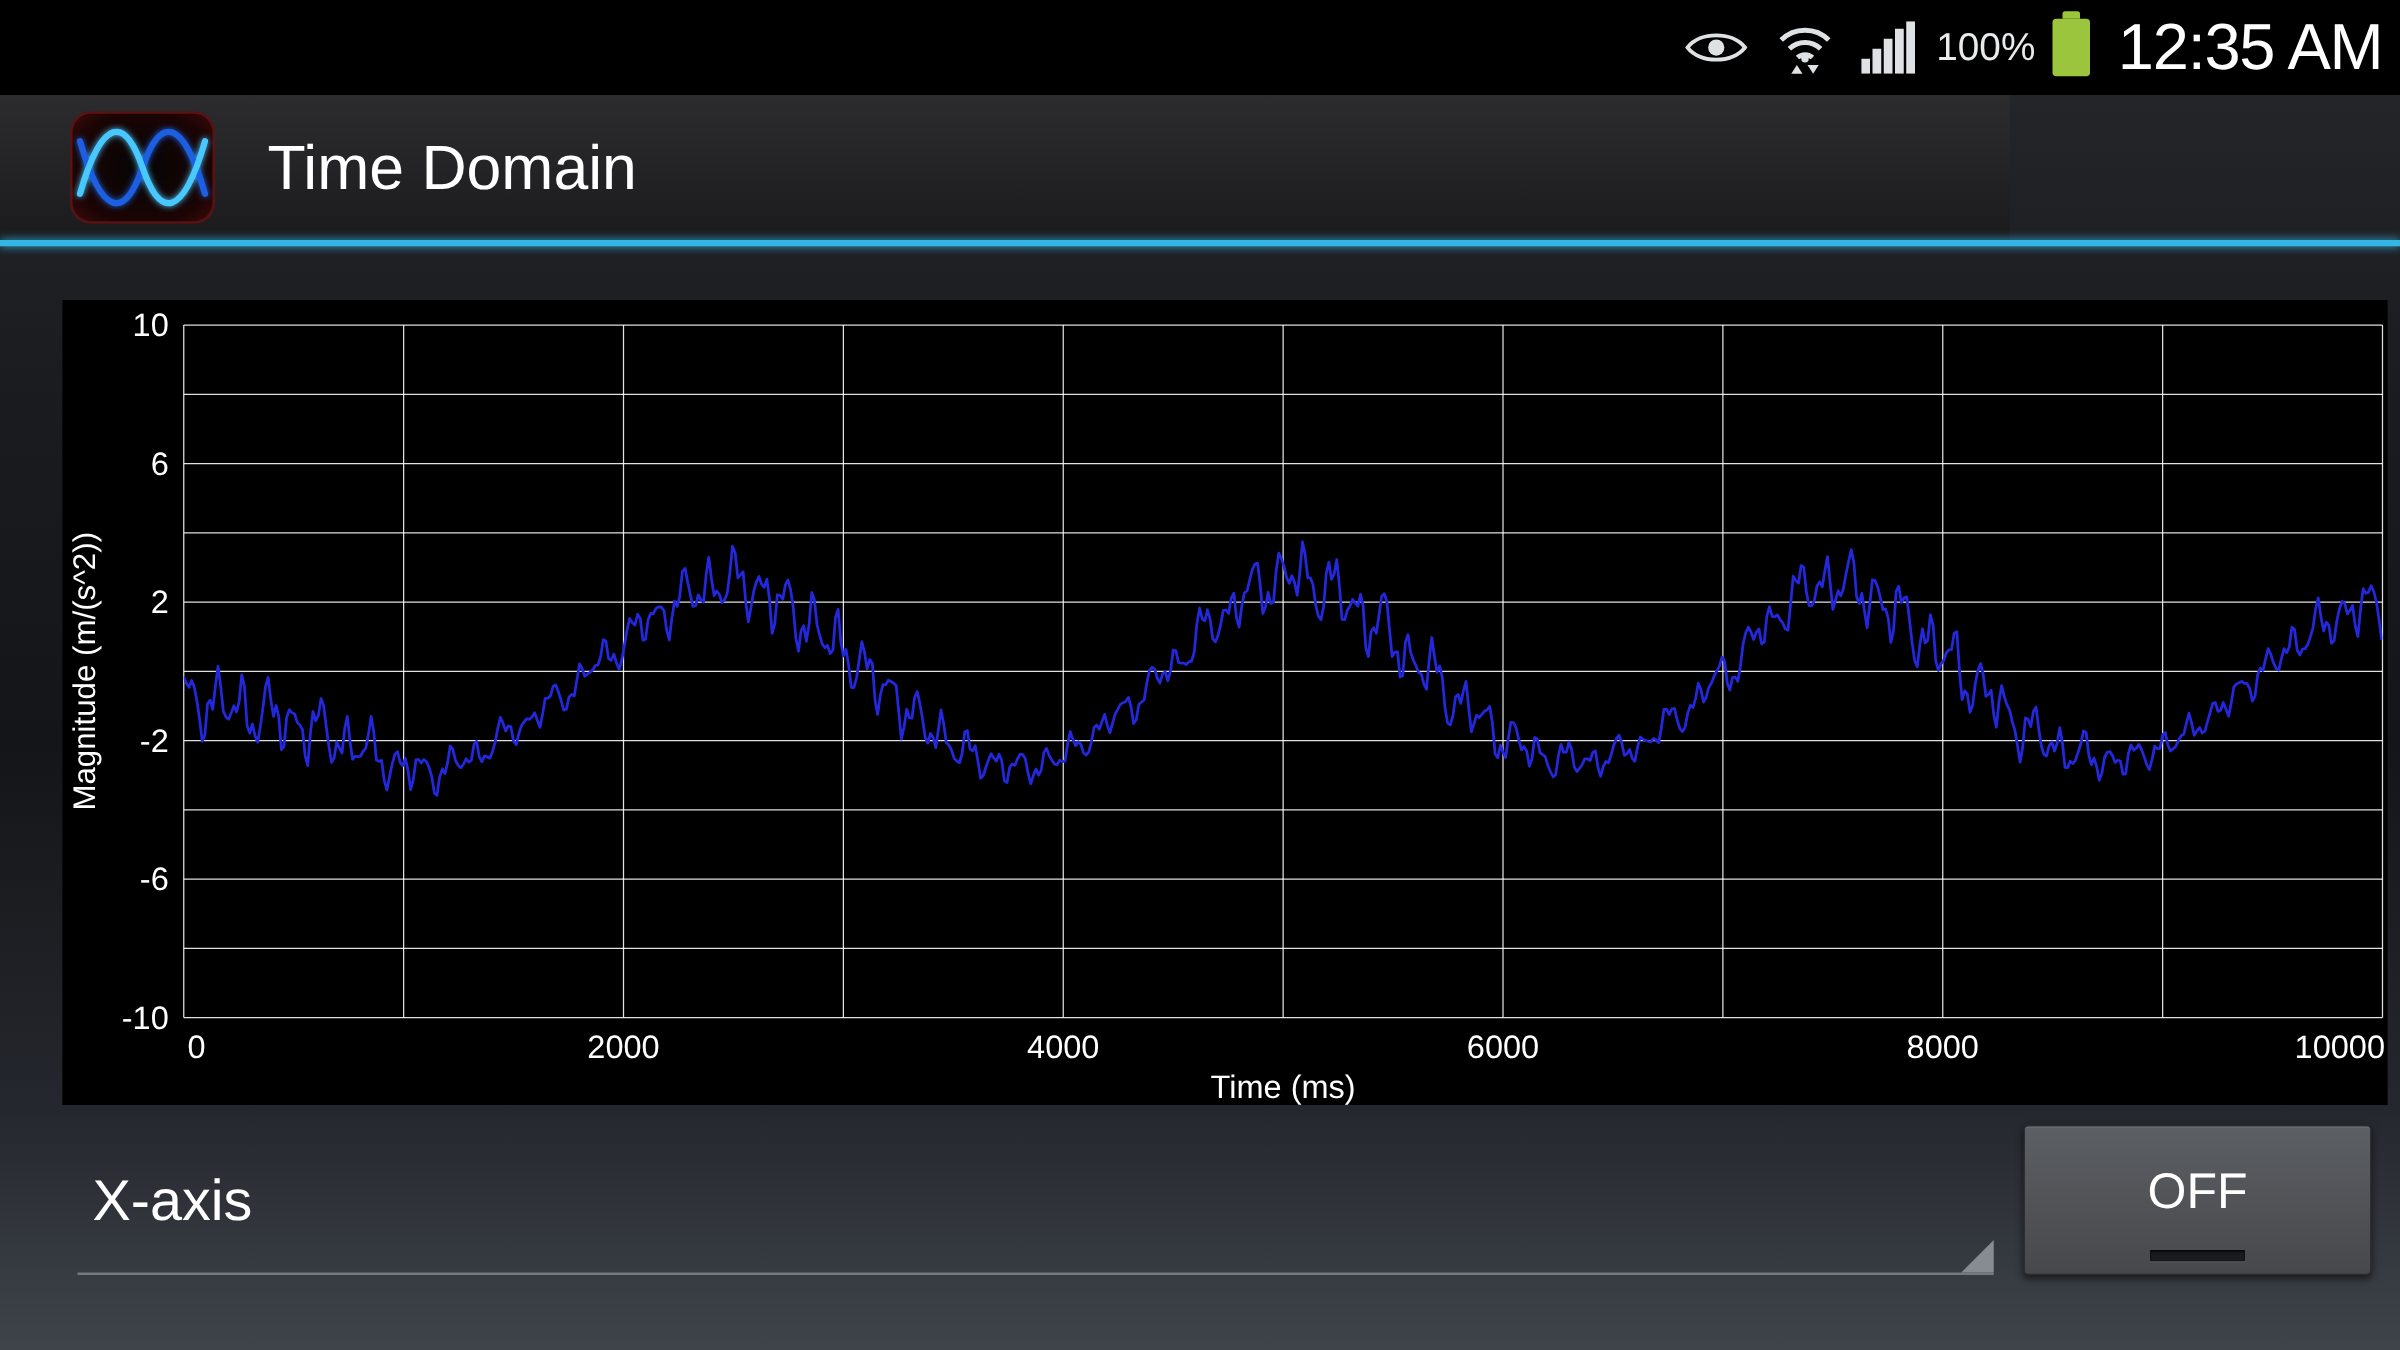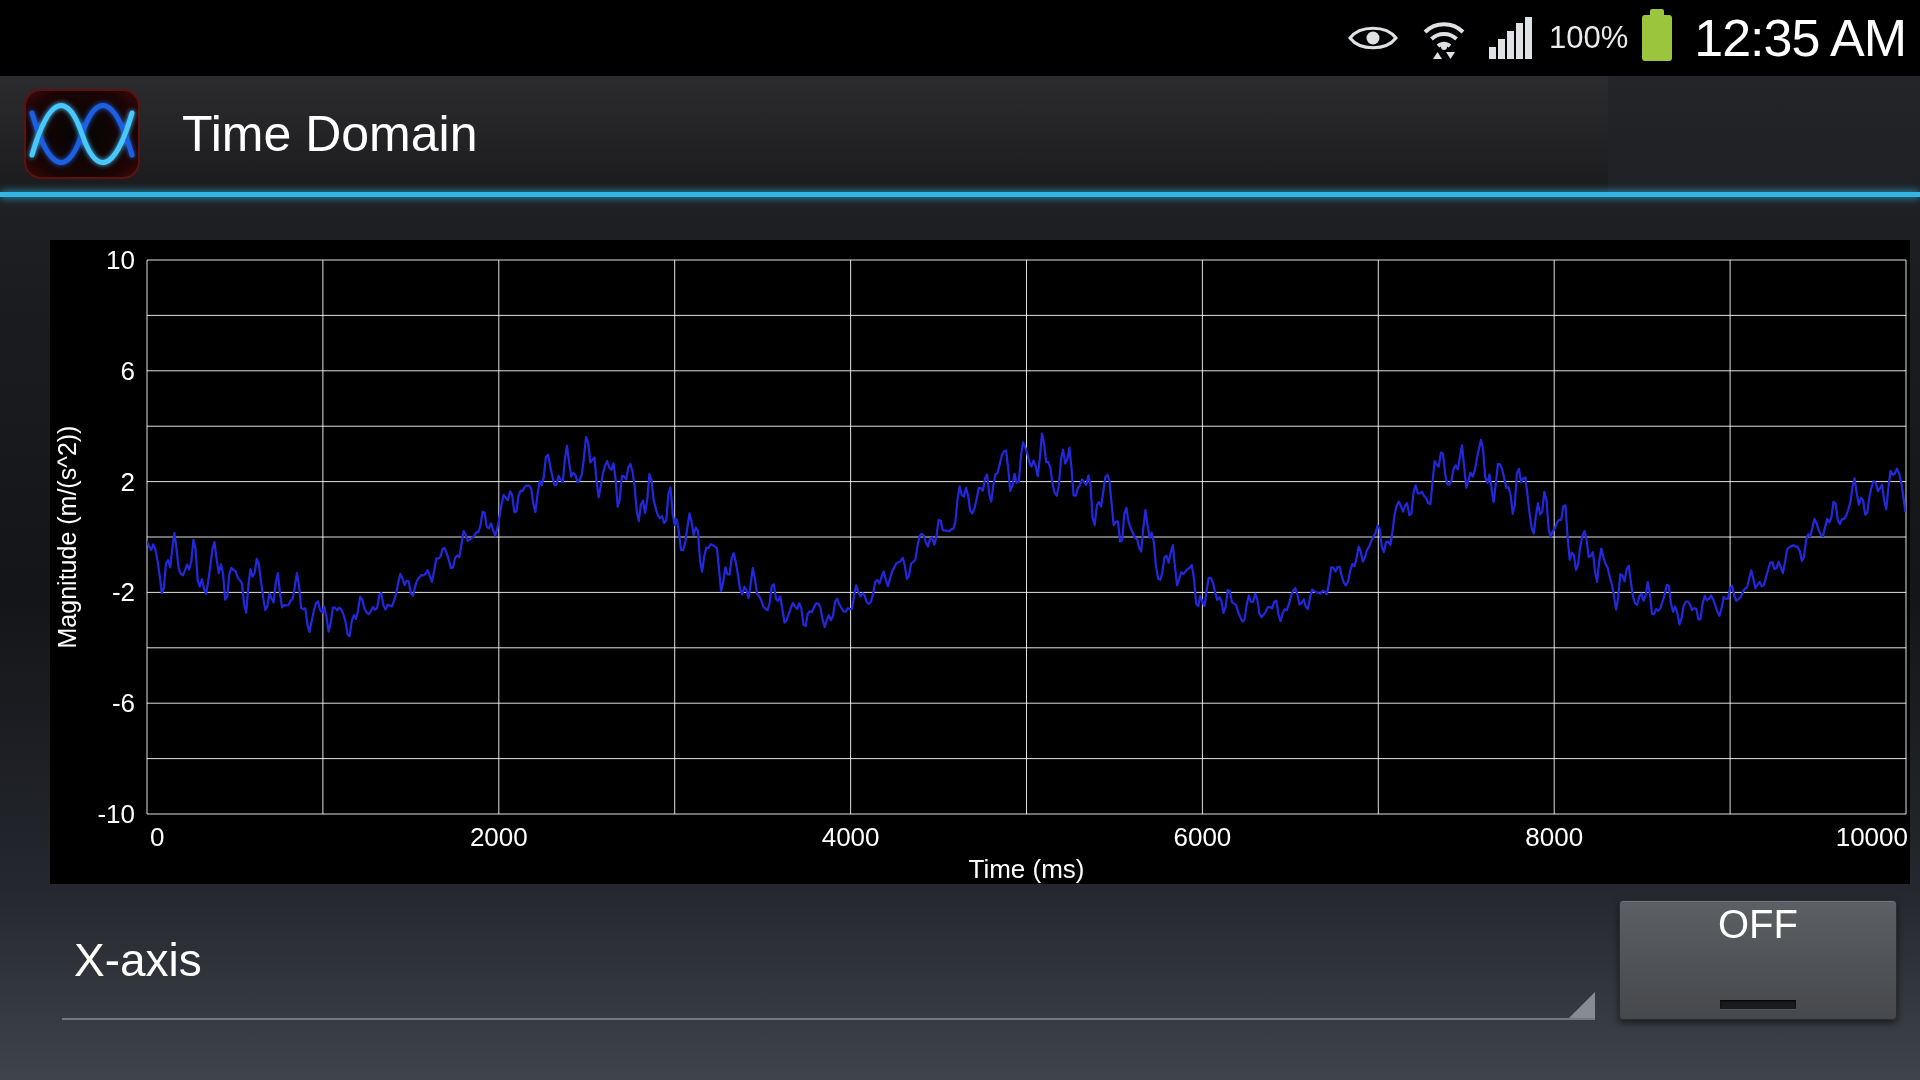--- a/index.html
+++ b/index.html
@@ -12,21 +12,21 @@
     display:flex;align-items:center;justify-content:flex-end;gap:22px;padding-right:14px;box-sizing:border-box;}
   .status-bar svg{display:block;}
   .pct{color:#e8eaec;font-size:31px;margin-left:-6px;}
   .clock{color:#fff;font-size:52px;letter-spacing:-1px;margin-left:0;}
   .battery{position:relative;width:30px;height:46px;border-radius:3px;background:var(--battery,#9bc53d);margin-left:-8px;}
   .battery::before{content:"";position:absolute;top:-6px;left:8px;width:14px;height:6px;border-radius:2px 2px 0 0;background:var(--battery,#9bc53d);}
 
   
   .action-bar{position:absolute;left:0;top:76px;width:1608px;height:116px;
     background:linear-gradient(180deg,#2c2c2e 0%,#1b1b1d 100%);
-    display:flex;align-items:center;gap:42px;padding-left:24px;box-sizing:border-box;}
+    display:flex;align-items:center;gap:42px;padding-left:56px;box-sizing:border-box;}
   .app-title{color:#fff;font-size:50px;}
   .accent-line{position:absolute;left:0;top:192px;width:1920px;height:5px;
     background:var(--accent,#33b5e5);box-shadow:0 0 8px var(--accent,#33b5e5);}
 
   
   .chart-panel{position:absolute;left:50px;top:240px;width:1860px;height:644px;background:#000;}
   #chart-svg{display:block;width:1860px;height:644px;}
   #chart-svg text{font-family:"Liberation Sans",sans-serif;fill:#fff;}
 
   
@@ -34,21 +34,21 @@
   .spinner-label{position:absolute;left:12px;top:8px;color:#fff;font-size:46px;}
   .spinner-underline{position:absolute;left:0;right:0;bottom:0;height:2px;background:#75797d;}
   .spinner-triangle{position:absolute;right:0;bottom:2px;width:0;height:0;
     border-left:26px solid transparent;border-bottom:26px solid #868c91;}
 
   .toggle{position:absolute;left:1619px;top:900px;width:278px;height:120px;border-radius:4px;
     background:linear-gradient(180deg,#5c5f63 0%,#46484c 100%);
     border:1px solid #2b2d30;box-sizing:border-box;
     box-shadow:0 3px 6px rgba(0,0,0,.55), inset 0 1px 0 rgba(255,255,255,.14);
     color:#fff;font-size:40px;font-family:"Liberation Sans",sans-serif;
-    display:flex;justify-content:center;padding-bottom:14px;cursor:pointer;}
+    display:flex;align-items:center;justify-content:center;padding-bottom:14px;cursor:pointer;}
   .toggle-indicator{position:absolute;bottom:10px;left:50%;transform:translateX(-50%);
     width:76px;height:9px;background:#1a1b1d;border-radius:1px;
     box-shadow:inset 0 1px 2px #000, 0 1px 0 rgba(255,255,255,.10);}
 </style>
 </head>
 <body>
 
 <div class="screen">
 
   <div class="status-bar">

